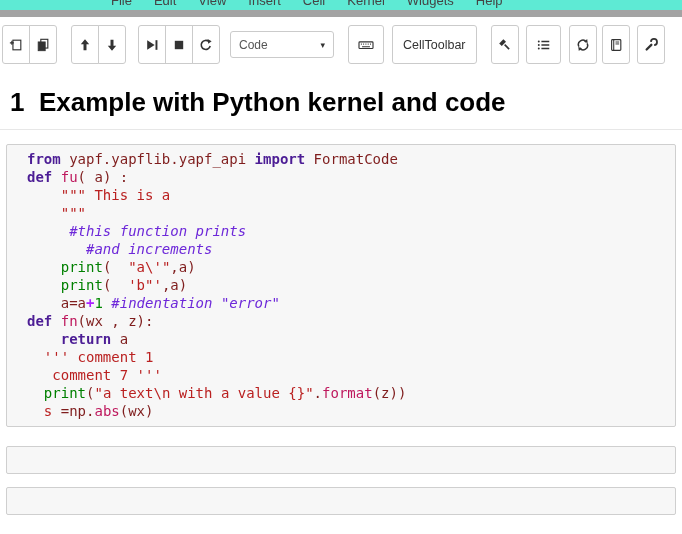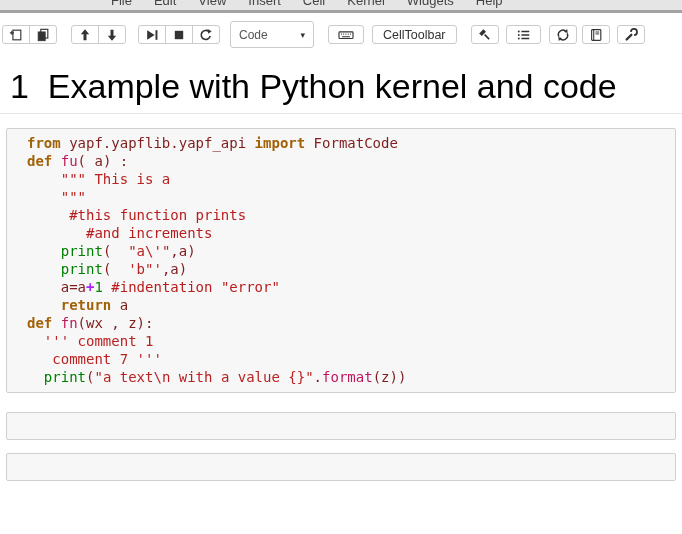--- a/index.html
+++ b/index.html
@@ -1,63 +1,63 @@
 <!DOCTYPE html>
 <html><head>
 <meta charset="utf-8">
 <style>
   html,body{margin:0;padding:0}
   body{
     width:682px;height:534px;overflow:hidden;background:#fff;position:relative;
     font-family:"Liberation Sans","DejaVu Sans",sans-serif;
   }
   
-  .menubar{height:10px;border-bottom:3px solid #a3a3a3;overflow:hidden;position:relative;background:#e5e5e5}
+  .menubar{height:10px;border-bottom:7px solid #a3a3a3;overflow:hidden;position:relative;background:#5eead4}
   .menu-items{position:absolute;top:-9px;left:100px;white-space:nowrap}
   .menu-item{display:inline-block;font-size:13px;color:#444;padding:0 11px;cursor:pointer}
   
   .toolbar{display:flex;align-items:center;padding:8px 0 9px 2px}
   .btn-group{display:inline-flex}
   .tbtn{
-    height:19px;min-width:27px;padding:0 6px;background:#fff;border:1px solid #cbcbcb;
+    height:39px;min-width:27px;padding:0 6px;background:#fff;border:1px solid #cbcbcb;
     border-radius:3px;display:inline-flex;align-items:center;justify-content:center;
     cursor:pointer;box-sizing:border-box;
   }
   .btn-group .tbtn{border-radius:0}
   .btn-group .tbtn:first-child{border-top-left-radius:3px;border-bottom-left-radius:3px}
   .btn-group .tbtn:last-child{border-top-right-radius:3px;border-bottom-right-radius:3px}
   .btn-group .tbtn + .tbtn{margin-left:-1px}
   .tbtn svg{display:block}
   .text-btn{font-size:12.5px;color:#333;padding:0 10px;font-family:"Liberation Sans",sans-serif}
   .cell-type-select{
-    height:27px;width:84px;box-sizing:border-box;border:1px solid #cbcbcb;border-radius:3px;
+    height:27px;width:104px;box-sizing:border-box;border:1px solid #cbcbcb;border-radius:3px;
     background:#fff;display:inline-flex;align-items:center;justify-content:space-between;
     padding:0 8px;font-size:12px;color:#555;cursor:pointer;
   }
   .caret{font-size:9px;color:#333}
   
   h1.nb-heading{
-    margin:14px 0 12px 10px;font-size:34px;line-height:30px;font-weight:normal;color:#000;
+    margin:14px 0 12px 10px;font-size:26px;line-height:30px;font-weight:bold;color:#000;
     white-space:pre;letter-spacing:0;
   }
   .header-divider{border-top:1px solid #e7e7e7;height:0;width:682px}
   .code-cell{
     margin:14px 6px 0 6px;border:1px solid #cfcfcf;border-radius:2px;background:#f7f7f7;
     padding:5px 4px 6px 0;
   }
   .cm-line{
     padding-left:20px;height:18px;
     font-family:"DejaVu Sans Mono","Liberation Mono",monospace;
     font-size:14px;line-height:18px;white-space:pre;color:#000;
   }
-  .tok-k{color:#a16207;font-weight:bold}
+  .tok-k{color:#4c1d95;font-weight:bold}
   .tok-b{color:#008000}
   .tok-d{color:#be185d}
   .tok-s{color:#ba2121}
-  .tok-c{color:#b91c1c;}
+  .tok-c{color:#6d28d9;font-style:italic}
   .tok-o{color:#aa22ff;font-weight:bold}
   .tok-n{color:#008800}
   .tok-t{color:#7f1d1d}
   .empty-cell{
     margin:19px 6px 0 6px;height:26px;border:1px solid #cfcfcf;border-radius:2px;
     background:#f7f7f7;cursor:text;
   }
   .empty-cell + .empty-cell{margin-top:13px}
 </style>
 </head>
@@ -211,24 +211,25 @@
     <div id="code-editor">
         <div class="cm-line"><span class="tok-k">from</span><span class="tok-t"> yapf.yapflib.yapf_api </span><span class="tok-k">import</span><span class="tok-t"> FormatCode</span></div>
         <div class="cm-line"><span class="tok-k">def</span><span class="tok-t"> </span><span class="tok-d">fu</span><span class="tok-t">( a) :</span></div>
         <div class="cm-line"><span class="tok-t">    </span><span class="tok-s">""" This is a</span></div>
         <div class="cm-line"><span class="tok-s">    """</span></div>
         <div class="cm-line"><span class="tok-c">     #this function prints</span></div>
         <div class="cm-line"><span class="tok-c">       #and increments</span></div>
         <div class="cm-line"><span class="tok-t">    </span><span class="tok-b">print</span><span class="tok-t">(  </span><span class="tok-s">"a\'"</span><span class="tok-t">,a)</span></div>
         <div class="cm-line"><span class="tok-t">    </span><span class="tok-b">print</span><span class="tok-t">(  </span><span class="tok-s">'b"'</span><span class="tok-t">,a)</span></div>
         <div class="cm-line"><span class="tok-t">    a=a</span><span class="tok-o">+</span><span class="tok-n">1</span><span class="tok-t"> </span><span class="tok-c">#indentation "error"</span></div>
+        <div class="cm-line"><span class="tok-k">def</span><span class="tok-t"> </span><span class="tok-d">fn</span><span class="tok-t">(wx , z):</span></div>
         <div class="cm-line"><span class="tok-t">    </span><span class="tok-k">return</span><span class="tok-t"> a</span></div>
-        <div class="cm-line"><span class="tok-k">def</span><span class="tok-t"> </span><span class="tok-d">fn</span><span class="tok-t">(wx , z):</span></div>
         <div class="cm-line"><span class="tok-t">  </span><span class="tok-s">''' comment 1</span></div>
         <div class="cm-line"><span class="tok-s">   comment 7 '''</span></div>
         <div class="cm-line"><span class="tok-t">  </span><span class="tok-b">print</span><span class="tok-t">(</span><span class="tok-s">"a text\n with a value {}"</span><span class="tok-t">.</span><span class="tok-d">format</span><span class="tok-t">(z))</span></div>
+        <div class="cm-line"><span class="tok-t">  </span><span class="tok-s">s</span><span class="tok-t"> =np.</span><span class="tok-d">abs</span><span class="tok-t">(wx)</span></div>
       </div>
   </div>
 
   <div class="empty-cell"></div>
   <div class="empty-cell"></div>
 
 </div>
 
 </body></html>

